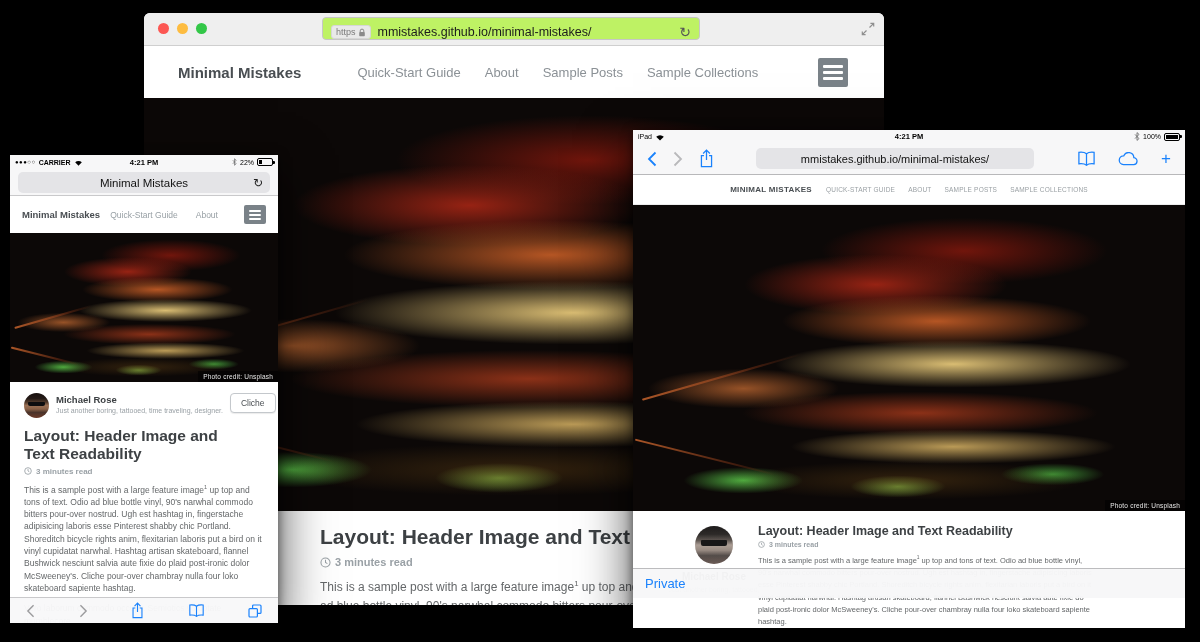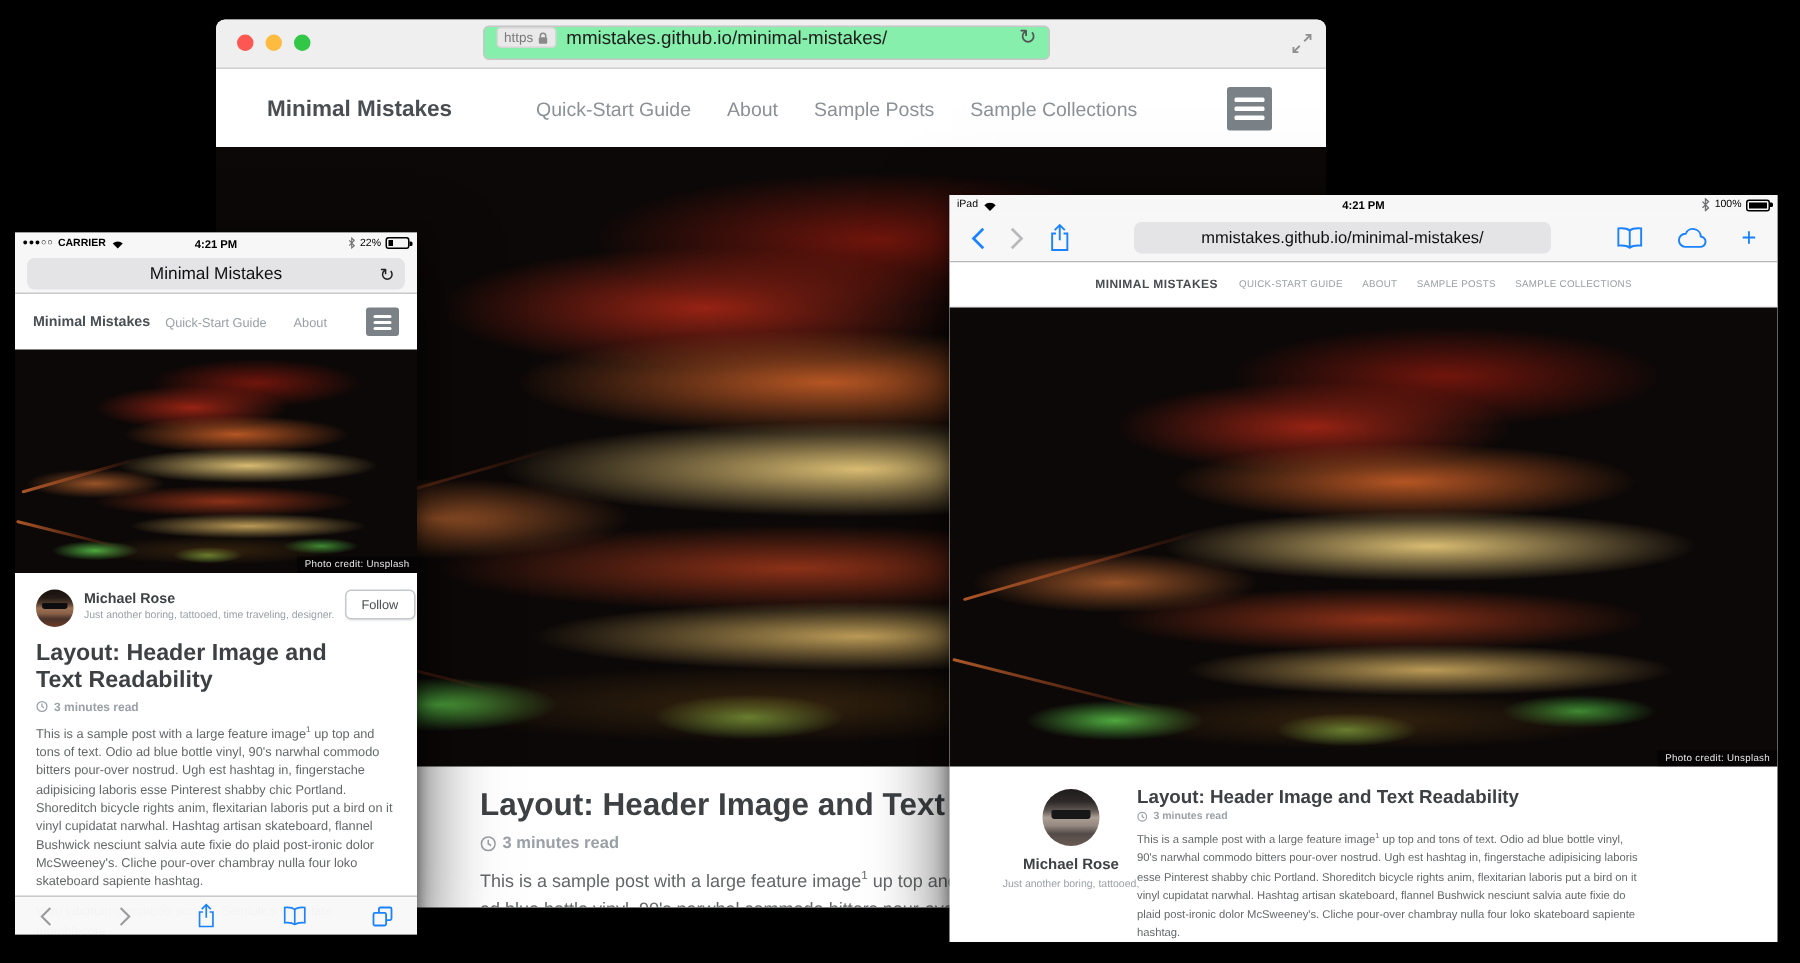--- a/index.html
+++ b/index.html
@@ -27,22 +27,22 @@
   .leaf-photo::after{left:0;top:82%;width:26%;transform:rotate(14deg);}
   .credit{position:absolute;right:0;bottom:0;background:rgba(0,0,0,.55);color:#e8e8e8;
           font-size:6.5px;padding:2px 5px;letter-spacing:.2px;}
 
   
   .win-desktop{left:144px;top:13px;width:740px;height:592px;border-radius:6px 6px 0 0;overflow:hidden;z-index:1;}
   .mac-titlebar{height:32px;background:#efefef;border-bottom:1px solid #cfcfcf;position:relative;}
   .traffic{position:absolute;left:14px;top:10px;display:flex;gap:8px;}
   .tl{width:11px;height:11px;border-radius:50%;display:inline-block;}
   .tl.red{background:#fc5753;}.tl.yellow{background:#fdbc40;}.tl.green{background:#33c748;}
-  .url-field{position:absolute;left:178px;top:4px;width:378px;height:23px;background:#86efac;
-             border:1px solid #c6c6c6;border-radius:4px;display:flex;align-items:flex-start;padding:0 8px;box-sizing:border-box;}
+  .url-field{position:absolute;left:178px;top:4px;width:378px;height:23px;background:#bef264;
+             border:1px solid #c6c6c6;border-radius:4px;display:flex;align-items:flex-end;padding:0 8px;box-sizing:border-box;}
   .https-badge{display:flex;align-items:center;gap:2px;background:#e9e9e9;border:1px solid #d6d6d6;
                border-radius:3px;font-size:9px;color:#7b7b7b;padding:1px 4px;margin-right:7px;}
   .url-text{font-size:12.5px;color:#1c1c1c;flex:1;white-space:nowrap;overflow:hidden;}
   .refresh-glyph{font-family:"DejaVu Sans",sans-serif;color:#555;font-size:14px;line-height:1;}
   .expand-icon{position:absolute;right:9px;top:9px;}
   .d-nav{height:52px;background:#fff;display:flex;align-items:center;padding:0 36px 0 34px;box-sizing:border-box;}
   .d-brand{font-size:15px;font-weight:bold;color:#494e52;}
   .d-links{display:flex;gap:24px;margin-left:56px;}
   .d-links span{font-size:13px;color:#8b9196;}
   .burger{border:0;background:#7a8288;border-radius:2px;display:flex;flex-direction:column;
@@ -252,20 +252,23 @@
         <h2>Layout: Header Image and Text Readability</h2>
         <div class="meta">
           <svg width="7" height="7" viewBox="0 0 14 14">
             <circle cx="7" cy="7" r="5.8" fill="none" stroke="#9aa1a6" stroke-width="1.6"></circle>
             <path d="M7 3.6V7l2.4 1.5" fill="none" stroke="#9aa1a6" stroke-width="1.6"></path>
           </svg>
           <span>3 minutes read</span>
         </div>
         <p><span>This is a sample post with a large feature image</span><sup>1</sup><span> up top and tons of text. Odio ad blue bottle vinyl, 90's narwhal commodo bitters pour-over nostrud. Ugh est hashtag in, fingerstache adipisicing laboris esse Pinterest shabby chic Portland. Shoreditch bicycle rights anim, flexitarian laboris put a bird on it vinyl cupidatat narwhal. Hashtag artisan skateboard, flannel Bushwick nesciunt salvia aute fixie do plaid post-ironic dolor McSweeney's. Cliche pour-over chambray nulla four loko skateboard sapiente hashtag.</span></p>
       </div>
+      <div class="private-bar">
+        <span class="private-label">Private</span>
+      </div>
     </div>
   </section>
 
   <section class="win win-iphone">
     <div class="ip-chrome">
       <div class="statusbar ip-status">
         <div class="status-left">
           <span class="sig-dots">●●●○○</span>
           <span class="carrier">CARRIER</span>
           <svg width="9" height="7" viewBox="0 0 10 8">
@@ -305,21 +308,21 @@
     <div class="leaf-photo ip-photo">
       <span class="credit">Photo credit: Unsplash</span>
     </div>
     <div class="ip-article">
       <div class="author-row">
         <div class="avatar av-sm"></div>
         <div>
           <div class="author-name">Michael Rose</div>
           <div class="author-bio">Just another boring, tattooed, time traveling, designer.</div>
         </div>
-        <button class="follow-btn">Follow</button>
+        <button class="follow-btn">Cliche</button>
       </div>
       <h2>Layout: Header Image and Text Readability</h2>
       <div class="meta">
         <svg width="8" height="8" viewBox="0 0 14 14">
           <circle cx="7" cy="7" r="5.8" fill="none" stroke="#9aa1a6" stroke-width="1.5"></circle>
           <path d="M7 3.6V7l2.4 1.5" fill="none" stroke="#9aa1a6" stroke-width="1.5"></path>
         </svg>
         <span>3 minutes read</span>
       </div>
       <p><span>This is a sample post with a large feature image</span><sup>1</sup><span> up top and tons of text. Odio ad blue bottle vinyl, 90's narwhal commodo bitters pour-over nostrud. Ugh est hashtag in, fingerstache adipisicing laboris esse Pinterest shabby chic Portland. Shoreditch bicycle rights anim, flexitarian laboris put a bird on it vinyl cupidatat narwhal. Hashtag artisan skateboard, flannel Bushwick nesciunt salvia aute fixie do plaid post-ironic dolor McSweeney's. Cliche pour-over chambray nulla four loko skateboard sapiente hashtag.</span></p>

